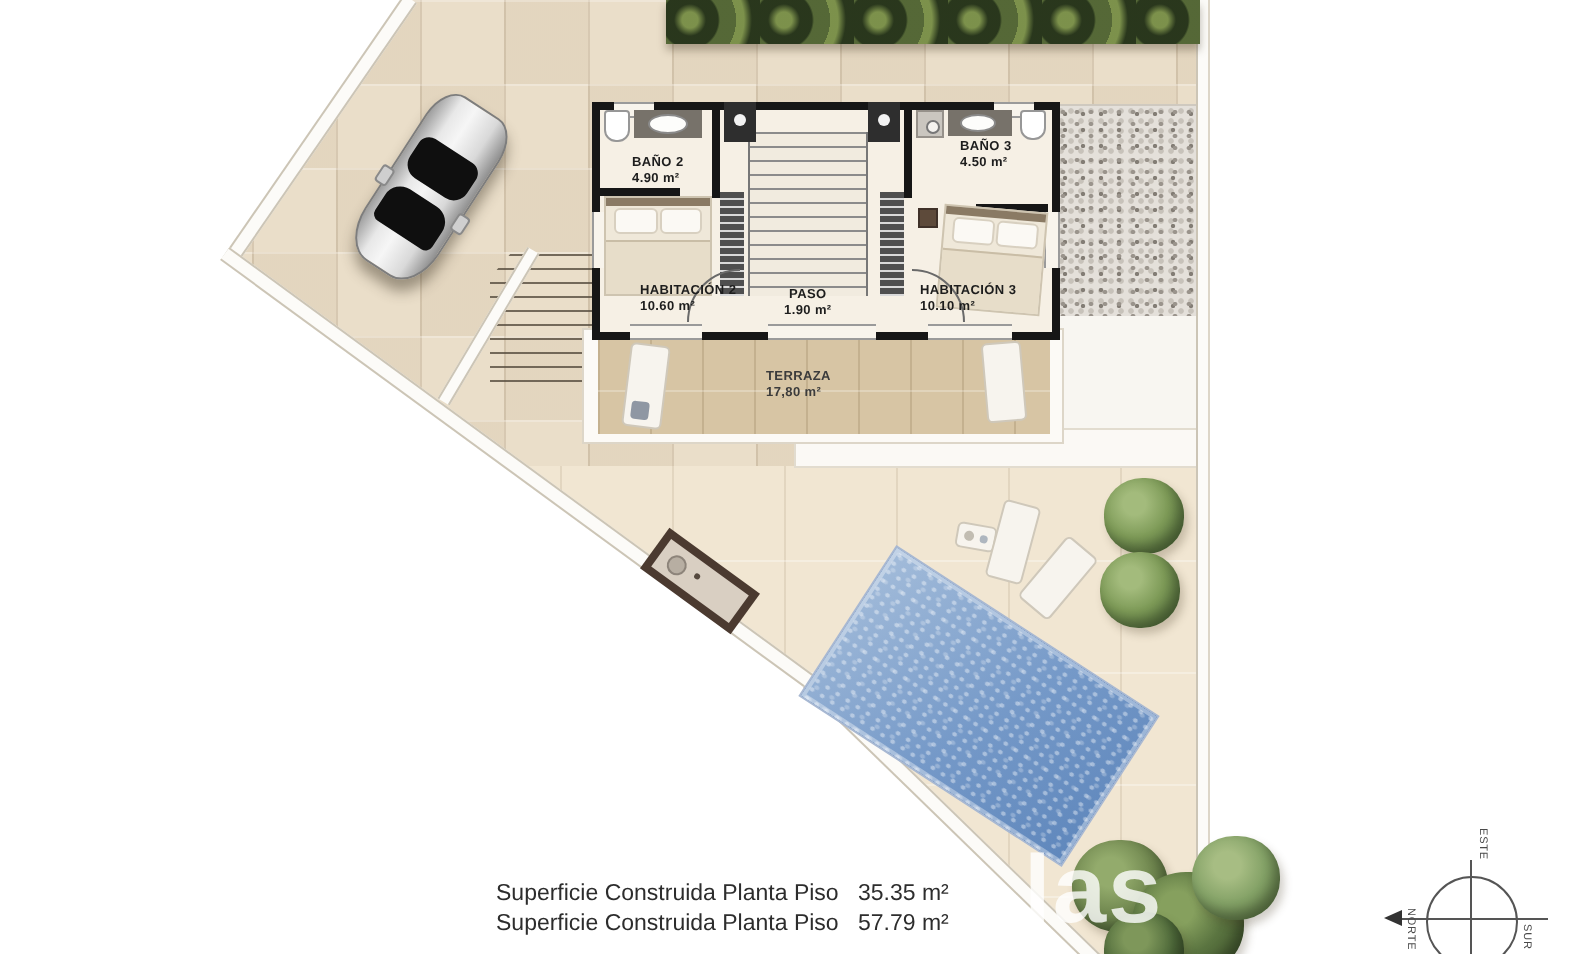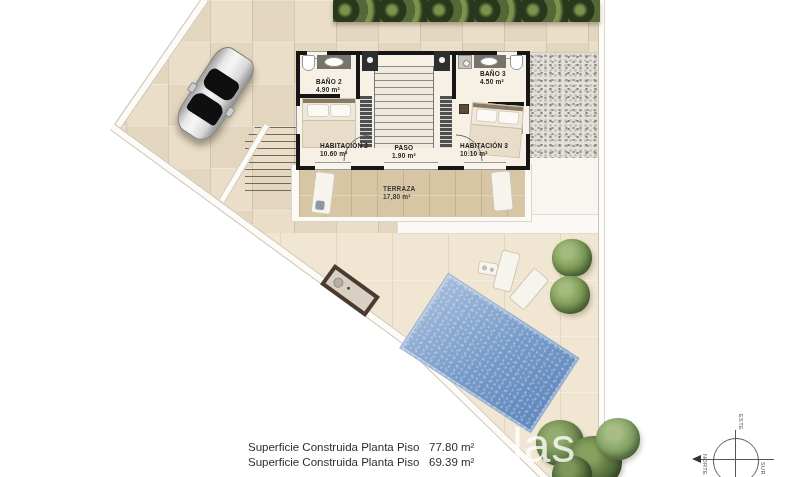--- a/index.html
+++ b/index.html
@@ -115,21 +115,21 @@
   .car .mirror{position:absolute;width:5px;height:8px;background:#cfcfcf;border:1px solid #8a8a8a;border-radius:2px;}
 
   
   .compass-label{font-size:5.5px;color:#4a4a4a;writing-mode:vertical-rl;letter-spacing:.4px;}
 
   
   .summary{left:248px;top:440px;color:#2d2d2d;font-size:11.5px;line-height:15px;}
   .srow{display:flex;}
   .srow .lbl{width:181px;}
 
-  .watermark{left:512px;top:418px;font-size:48px;font-weight:normal;color:rgba(255,255,255,.8);letter-spacing:1px;}
+  .watermark{left:512px;top:418px;font-size:48px;font-weight:bold;color:rgba(255,255,255,.8);letter-spacing:1px;}
 </style>
 </head>
 <body>
 
 <div id="stage">
 
   <div class="abs plot"></div>
   <div class="abs garden"></div>
   <div class="abs gravel"></div>
   <div class="abs white-side"></div>
@@ -264,21 +264,21 @@
     <div class="abs" style="left:45px;top:16px;width:1px;height:60px;background:#555;"></div>
     <div class="abs" style="left:2px;top:41px;width:0;height:0;border-right:9px solid #333;border-top:4.5px solid transparent;border-bottom:4.5px solid transparent;"></div>
     <div class="abs compass-label" style="left:48px;top:0px;">ESTE</div>
     <div class="abs compass-label" style="left:70px;top:48px;">SUR</div>
     <div class="abs compass-label" style="left:12px;top:40px;">NORTE</div>
   </div>
 
   <div class="abs summary">
     <div class="srow">
       <span class="lbl">Superficie Construida Planta Piso</span>
-      <span class="val">77.80 m²</span>
+      <span class="val">35.35 m²</span>
     </div>
     <div class="srow">
       <span class="lbl">Superficie Construida Planta Piso</span>
-      <span class="val">69.39 m²</span>
+      <span class="val">57.79 m²</span>
     </div>
   </div>
 
 </div>
 
 </body></html>

